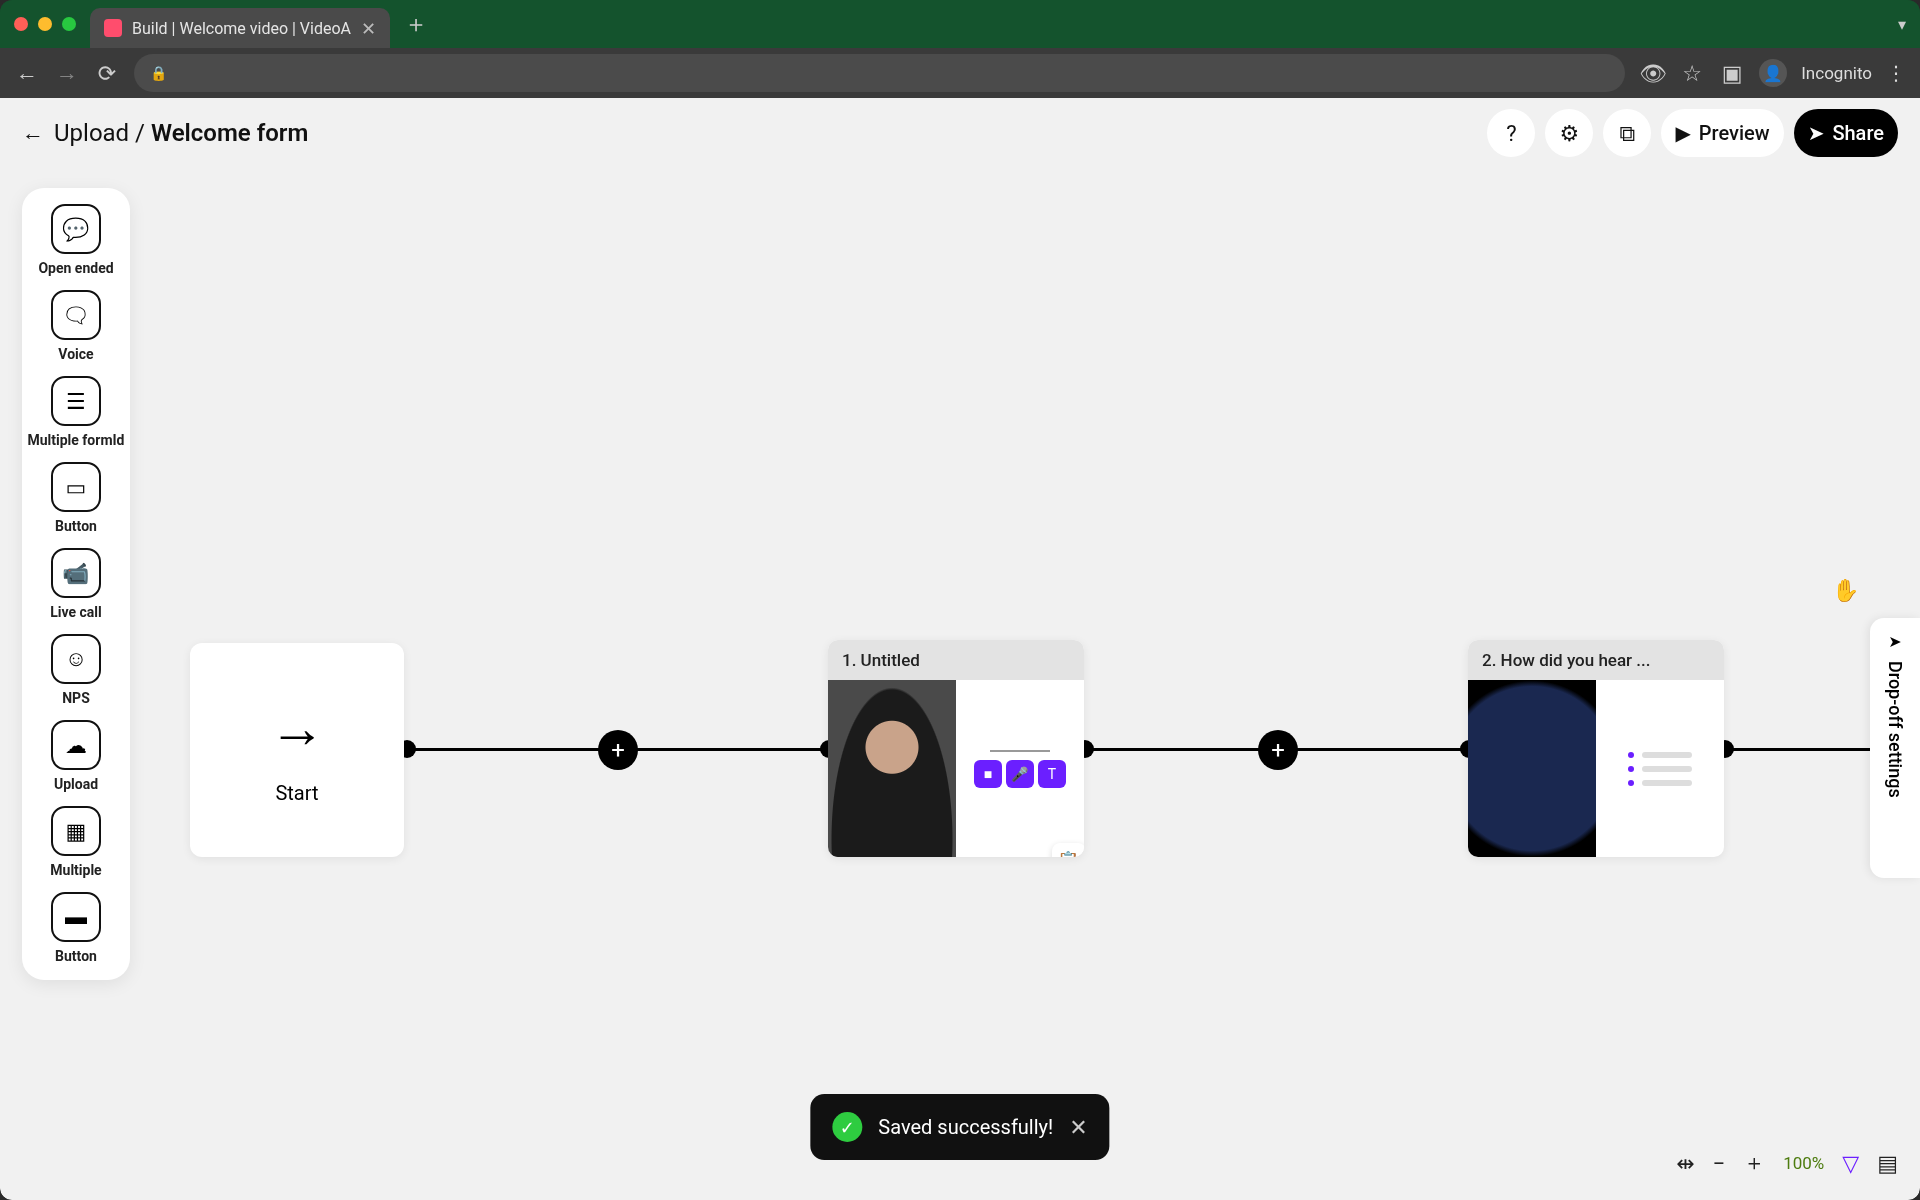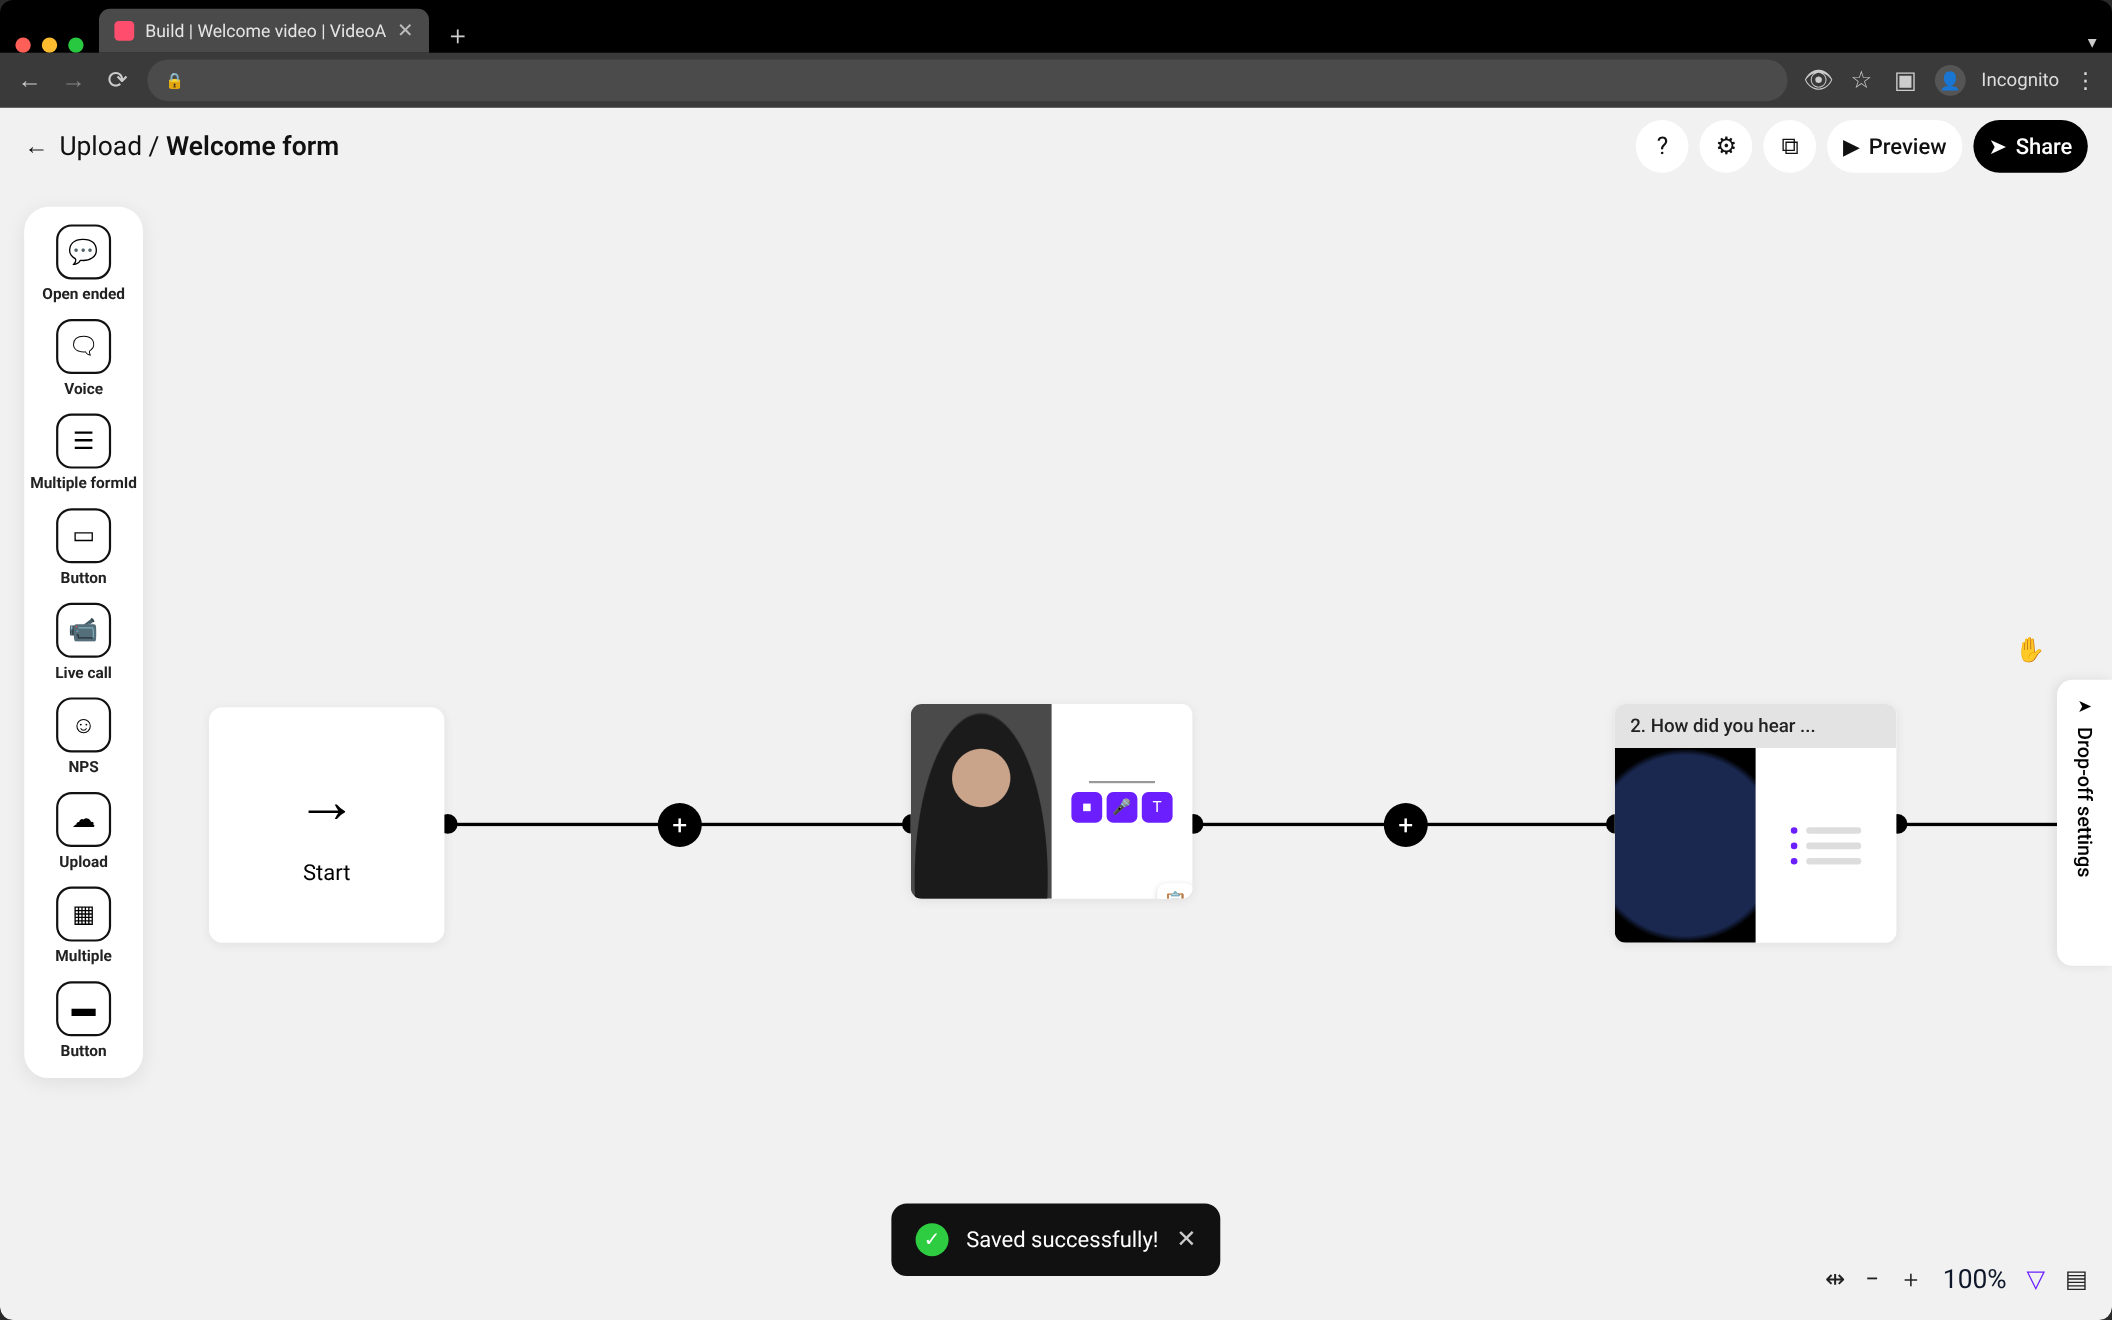--- a/index.html
+++ b/index.html
@@ -1,20 +1,20 @@
 <!DOCTYPE html>
 <html><head>
 <meta charset="utf-8">
 <style>
 * { margin:0; padding:0; box-sizing:border-box; font-family:-apple-system,BlinkMacSystemFont,"Segoe UI",Roboto,sans-serif; }
 html,body { width:1920px; height:1200px; overflow:hidden; background:#2a2a2a; }
 
 
 .browser { width:1920px; height:1200px; background:#2e2e2e; display:flex; flex-direction:column; border-radius:12px; overflow:hidden; }
-.tab-bar { height:48px; background:#000000; display:flex; align-items:flex-end; padding:0 14px; gap:14px; }
+.tab-bar { height:48px; background:#14532d; display:flex; align-items:center; padding:0 14px; gap:14px; }
 .mac-dots { display:flex; gap:10px; }
 .mac-dot { width:14px; height:14px; border-radius:50%; }
 .mac-red{background:#ff5f57;} .mac-yel{background:#febc2e;} .mac-grn{background:#28c840;}
 .tab { display:flex; align-items:center; gap:10px; background:#4a4a4a; border-radius:10px 10px 0 0; padding:0 14px; height:40px; margin-top:8px; color:#e5e5e5; font-size:16px; min-width:280px; }
 .tab .favicon { width:18px; height:18px; background:#ff4d6d; border-radius:4px; }
 .tab .close-x { margin-left:auto; color:#bbb; font-size:18px; }
 .newtab-plus { color:#ccc; font-size:24px; font-weight:300; }
 .tab-bar-spacer { flex:1; }
 .tab-bar .menu-caret { color:#ccc; font-size:16px; }
 
@@ -75,21 +75,21 @@
 .dropoff-lbl { writing-mode:vertical-rl; font-size:18px; font-weight:500; }
 
 
 .toast { position:absolute; left:50%; bottom:40px; transform:translateX(-50%); background:#111; color:#fff; border-radius:14px; padding:18px 22px; display:flex; align-items:center; gap:16px; font-size:20px; z-index:10; }
 .toast .ok { width:30px; height:30px; background:#2ecc40; border-radius:50%; display:flex; align-items:center; justify-content:center; font-size:18px; }
 .toast .tx { font-size:22px; color:#ccc; }
 
 
 .footer-ctrls { position:absolute; right:22px; bottom:22px; display:flex; align-items:center; gap:18px; z-index:6; }
 .footer-btn { font-size:22px; color:#222; }
-.zoom-pct { font-size:24px; color:#0f172a; }
+.zoom-pct { font-size:17px; color:#4d7c0f; }
 
 
 .grab-cursor { position:absolute; font-size:22px; color:#555; z-index:8; }
 </style>
 </head>
 <body>
 
 <div class="browser">
 
   <div class="tab-bar">
@@ -199,20 +199,21 @@
       <div class="conn-plus" style="left:1258px">+</div>
       <div class="conn-dot" style="left:1460px"></div>
       <div class="conn-dot" style="left:1716px"></div>
 
       <div class="start-node">
         <div class="big-arrow">→</div>
         <div class="start-lbl">Start</div>
       </div>
 
       <div class="step-node" style="left:828px">
+        <div class="step-title-bar">1. Untitled</div>
         <div class="step-body">
           <div class="step-thumb">
               <div class="thumb-person"></div>
             </div>
           <div class="step-right">
             <div class="resp-line"></div>
             <div class="resp-badges">
               <div class="resp-badge">■</div>
               <div class="resp-badge">🎤</div>
               <div class="resp-badge">T</div>

